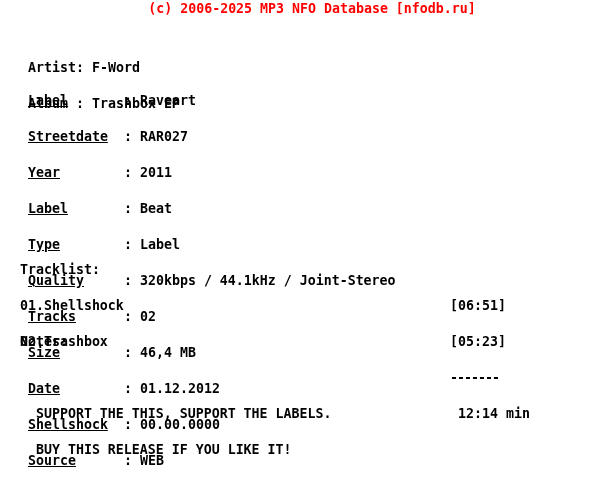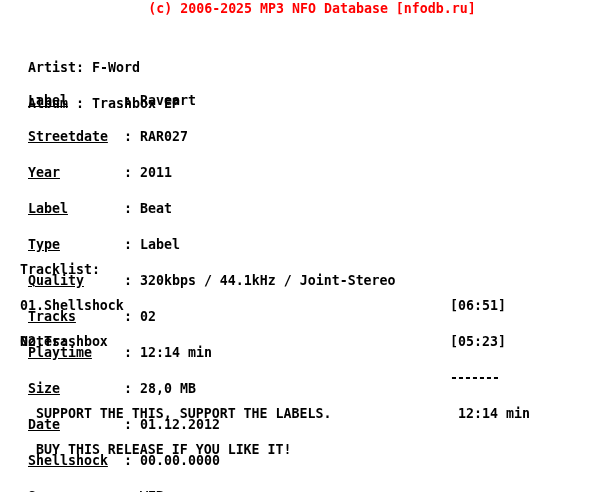--- a/index.html
+++ b/index.html
@@ -48,22 +48,21 @@
   </div>
 
   <div class="block meta">
     <div class="row"><span class="lbl">Label</span><span class="sep">:</span><span class="val">Raveart</span></div>
     <div class="row"><span class="lbl">Streetdate</span><span class="sep">:</span><span class="val">RAR027</span></div>
     <div class="row"><span class="lbl">Year</span><span class="sep">:</span><span class="val">2011</span></div>
     <div class="row"><span class="lbl">Label</span><span class="sep">:</span><span class="val">Beat</span></div>
     <div class="row"><span class="lbl">Type</span><span class="sep">:</span><span class="val">Label</span></div>
     <div class="row"><span class="lbl">Quality</span><span class="sep">:</span><span class="val">320kbps / 44.1kHz / Joint-Stereo</span></div>
     <div class="row"><span class="lbl">Tracks</span><span class="sep">:</span><span class="val">02</span></div>
-    <div class="row"><span class="lbl">Playtime</span><span class="sep">:</span><span class="val">12:14 min</span></div>
-    <div class="row"><span class="lbl">Size</span><span class="sep">:</span><span class="val">28,0 MB</span></div>
+    <div class="row"><span class="lbl">Size</span><span class="sep">:</span><span class="val">46,4 MB</span></div>
     <div class="row"><span class="lbl">Date</span><span class="sep">:</span><span class="val">01.12.2012</span></div>
     <div class="row"><span class="lbl">Shellshock</span><span class="sep">:</span><span class="val">00.00.0000</span></div>
     <div class="row"><span class="lbl">Source</span><span class="sep">:</span><span class="val">WEB</span></div>
     
   </div>
 
   <div class="block tracklist">
     <div class="line">Tracklist:</div>
     <div class="line"><span>01.Shellshock</span><span class="ttime">[06:51]</span></div>
     <div class="line"><span>02.Trashbox</span><span class="ttime">[05:23]</span></div>

